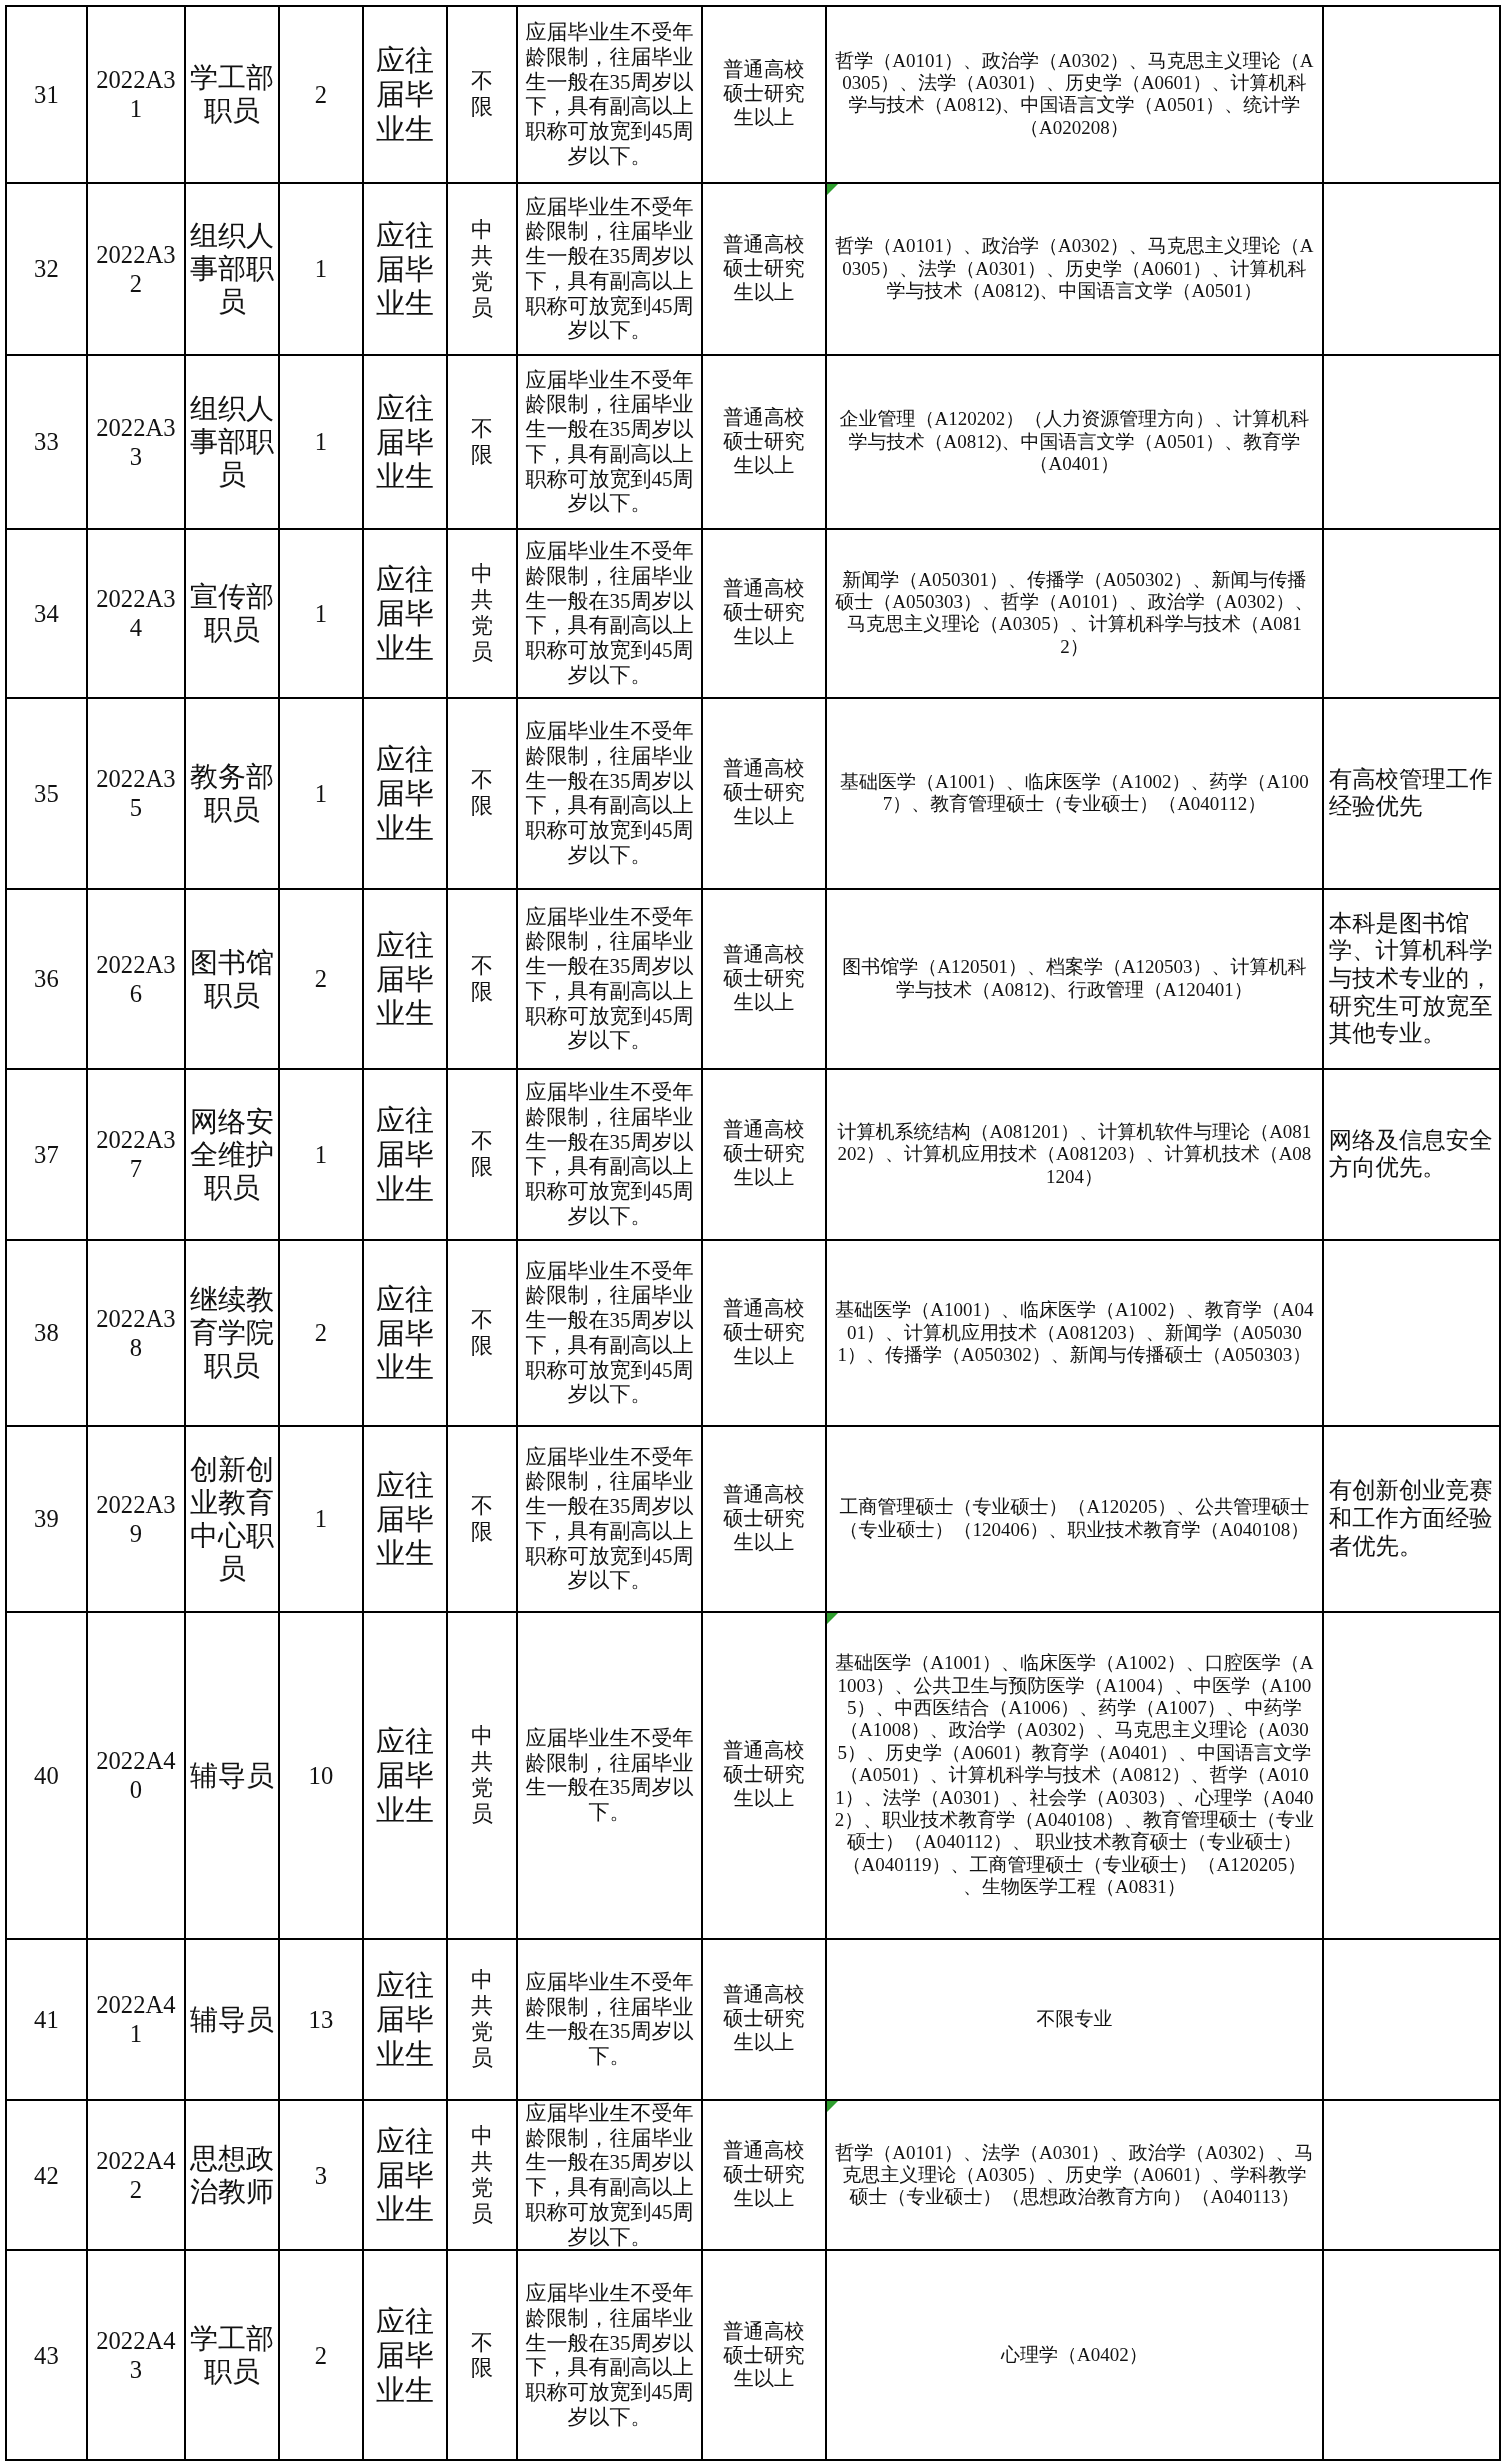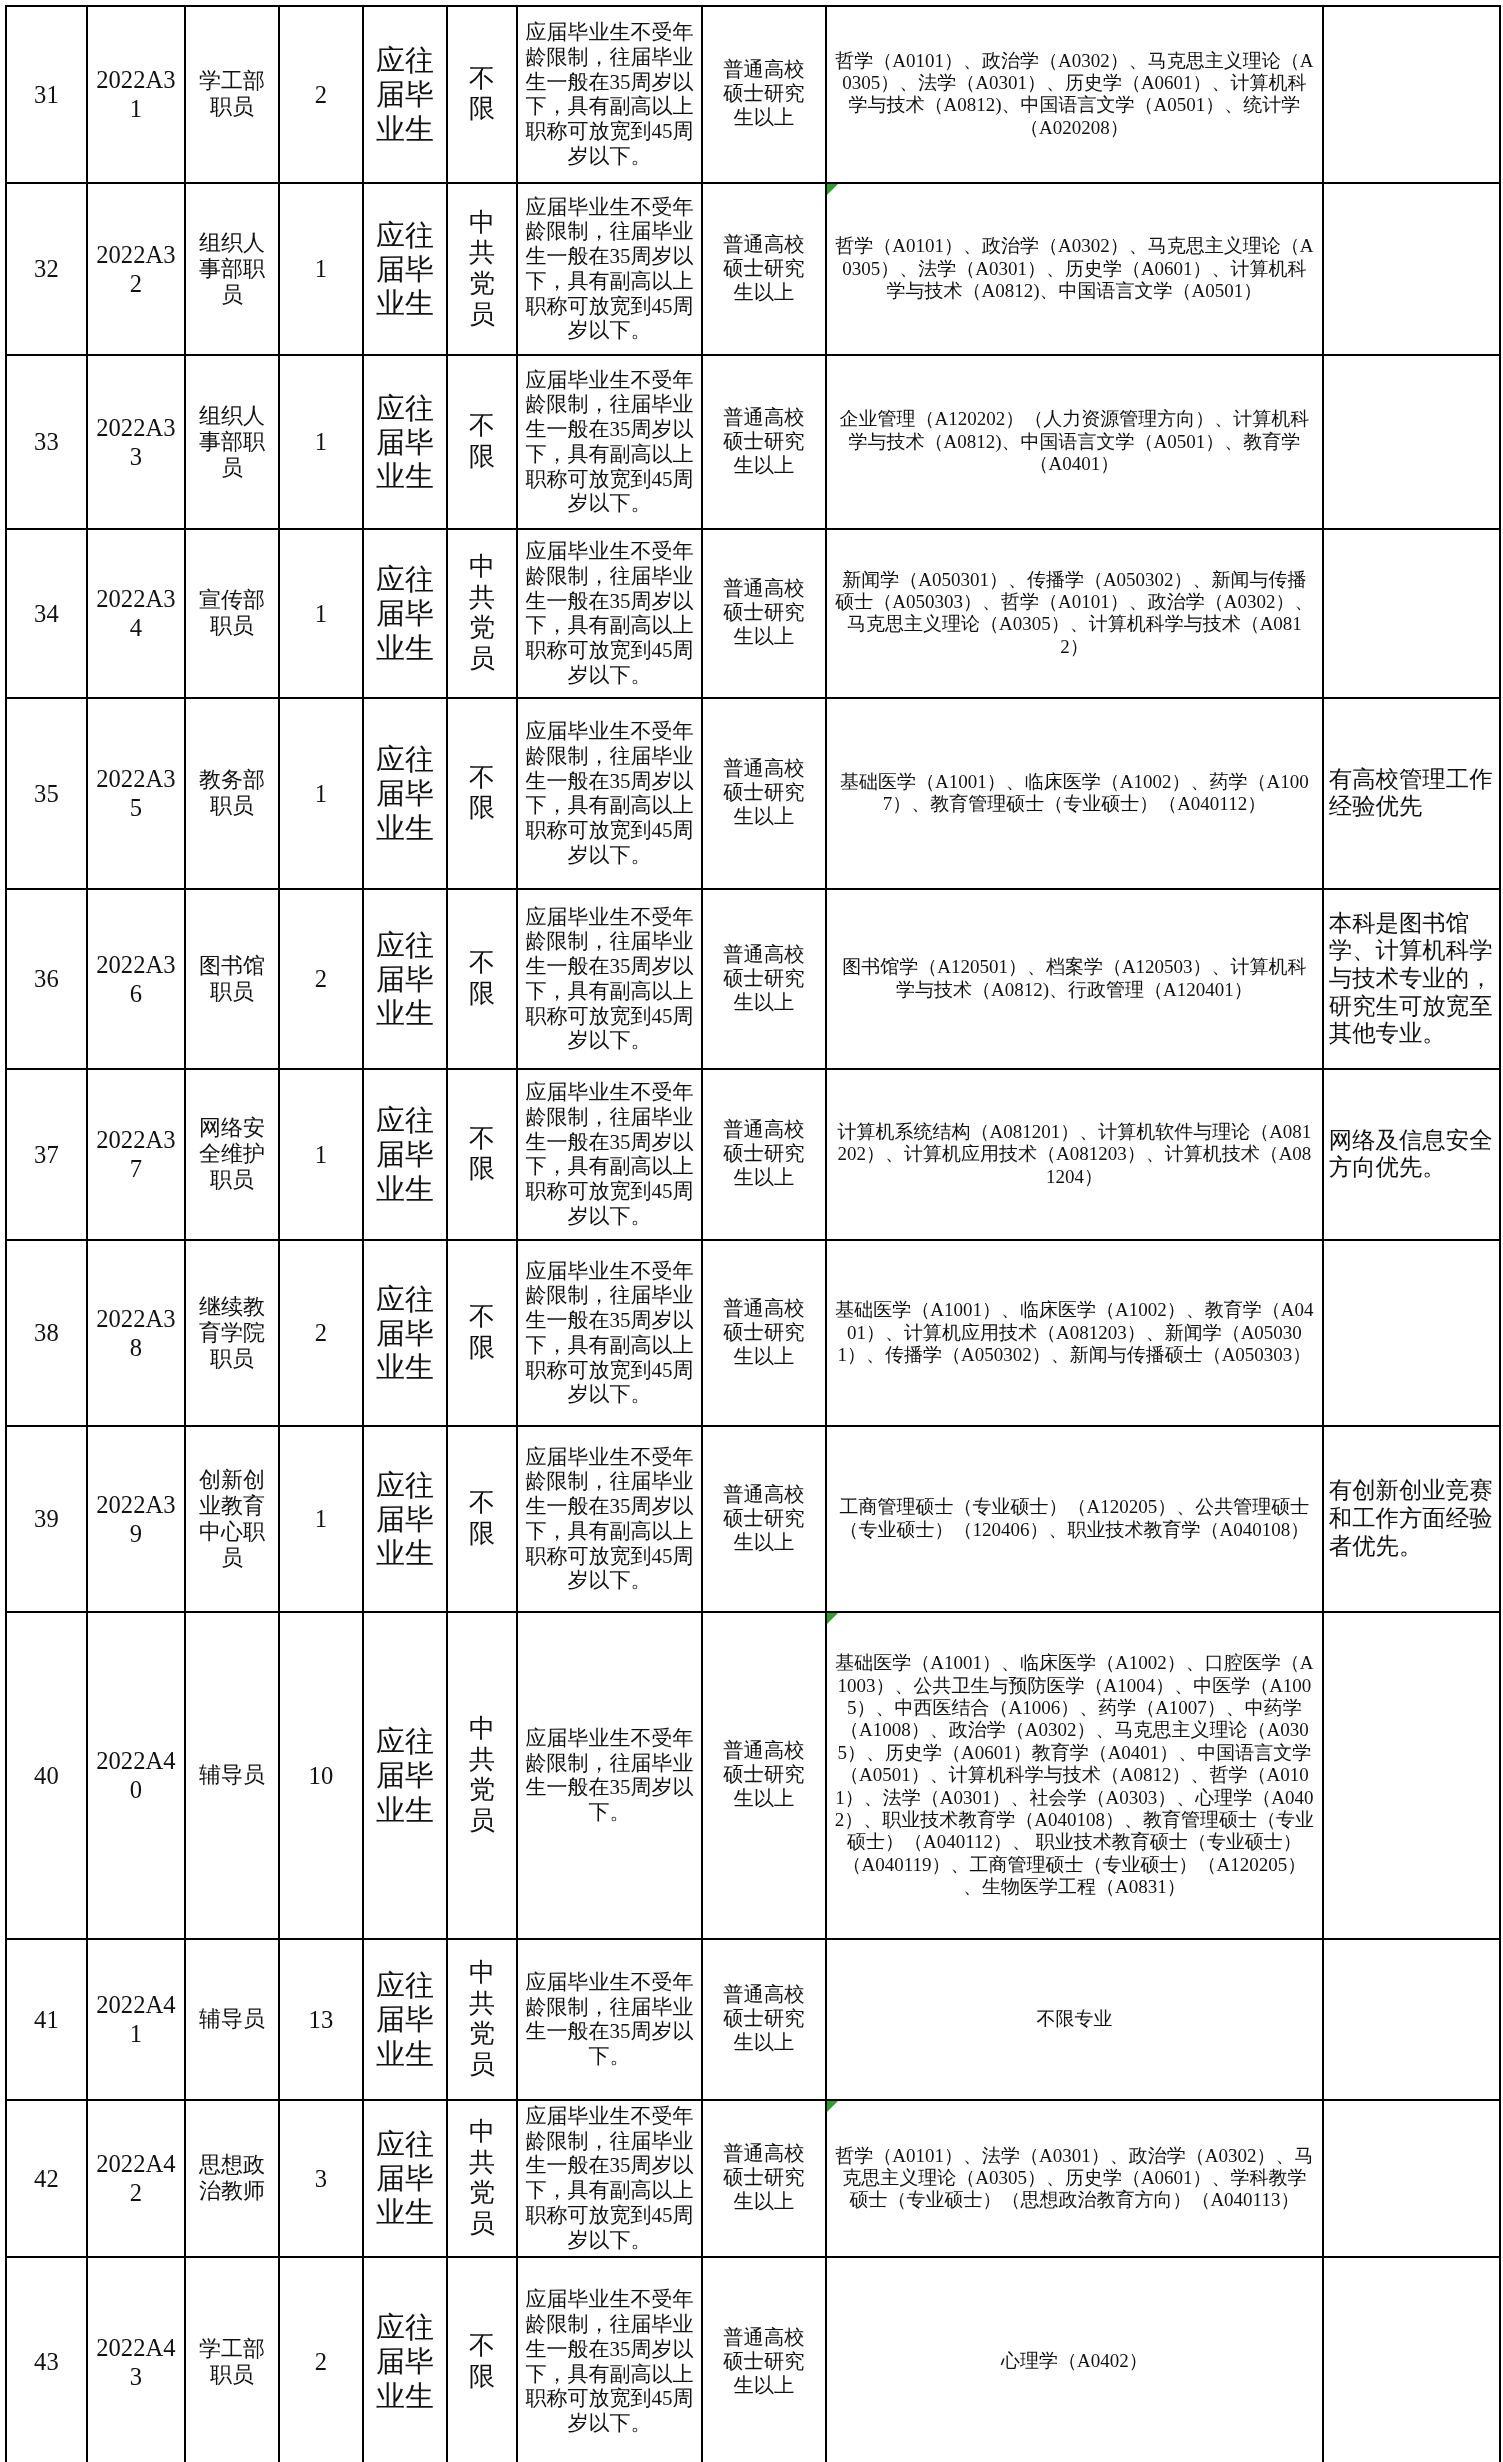--- a/index.html
+++ b/index.html
@@ -4,23 +4,23 @@
 <style>
   html,body{margin:0;padding:0;background:#ffffff;}
   body{width:1503px;height:2462px;overflow:hidden;
        font-family:"Liberation Serif","DejaVu Serif",serif;color:#121212;}
   .table-wrap{margin:4.9px 4.3px 0 4.9px;}
   table{border-collapse:collapse;table-layout:fixed;width:1494px;background:#ffffff;}
   td{border:2.5px solid #000000;vertical-align:middle;text-align:center;
      line-height:1.18;overflow:hidden;position:relative;padding:0 3.7px;
      word-break:break-all;}
   .col-no,.col-code,.col-count{font-size:24.6px;}
-  .col-title{font-size:22px;margin-top:35px;}
+  .col-title{font-size:28px;margin-top:35px;}
   .col-grad{font-size:29px;padding:0 1.2px;}
-  .col-political{font-size:26px;padding:16px;margin-left:24px;}
+  .col-political{font-size:22px;padding:16px;margin-left:24px;}
   .col-age{font-size:21px;padding:0 2.5px;}
   .col-degree{font-size:20.3px;padding:0 19px;}
   .col-majors{font-size:19px;padding:0 6.2px;}
   .col-remark{font-size:23.4px;text-align:left;padding:0 4.9px;border-radius:7px;}
   .corner-marker{position:absolute;top:0;left:0;width:0;height:0;
      border-top:11px solid #2e9e2e;border-right:11px solid transparent;}
 </style>
 </head>
 <body>
 

